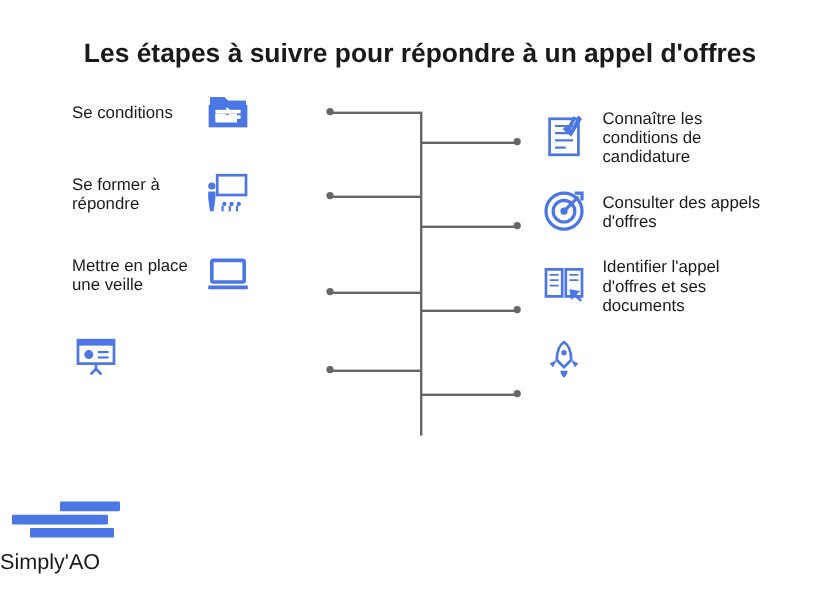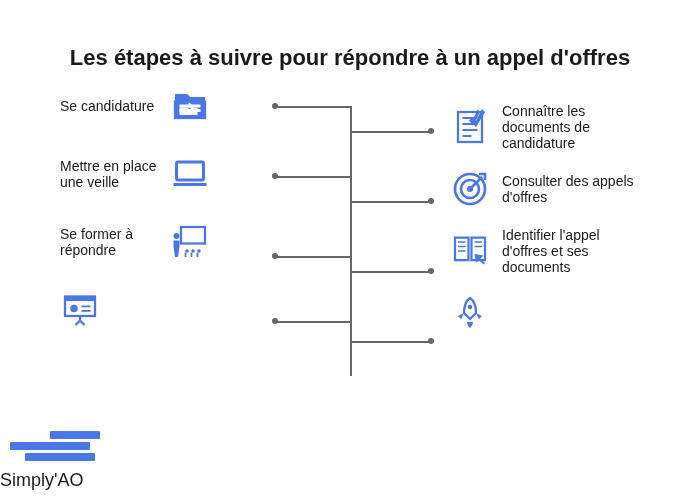--- a/index.html
+++ b/index.html
@@ -1,16 +1,16 @@
 <!DOCTYPE html>
 <html><head>
 <meta charset="utf-8">
 <style>
 body{margin:0;font-family:-apple-system,BlinkMacSystemFont,"Segoe UI",Arial,sans-serif;background:#fff;width:700px;height:500px;position:relative}
-.title{text-align:center;font-size:22px;font-weight:700;color:#1a1a1a;padding:45px 40px 10px}
+.title{text-align:center;font-size:22px;font-weight:700;color:#1a1a1a;padding:32px 40px 10px}
 .content{position:relative;height:340px}
 .col-left{position:absolute;left:60px;top:0;width:150px}
 .col-right{position:absolute;right:60px;top:0;width:190px}
 .item-l{display:flex;align-items:center;margin-bottom:18px;height:50px}
 .item-r{display:flex;align-items:center;margin-bottom:10px;height:52px}
 .txt-l{font-size:14px;color:#1a1a1a;flex:1}
 .txt-r{font-size:14px;color:#1a1a1a;margin-left:12px;flex:1}
 .ic{width:40px;height:40px;display:flex;align-items:center;justify-content:center;color:#4b76e6}
 .ic svg{width:36px;height:36px;fill:#4b76e6}
 .trunk{position:absolute;left:350px;top:25px;width:2px;height:270px;background:#666}
@@ -43,51 +43,51 @@
   <div class="dot" style="left:428px;top:47px"></div>
   <div class="hbr" style="left:350px;top:120px;width:80px"></div>
   <div class="dot" style="left:428px;top:117px"></div>
   <div class="hbr" style="left:350px;top:190px;width:80px"></div>
   <div class="dot" style="left:428px;top:187px"></div>
   <div class="hbr" style="left:350px;top:260px;width:80px"></div>
   <div class="dot" style="left:428px;top:257px"></div>
 
   <div class="col-left">
     <div class="item-l">
-      <span class="txt-l">Se candidature</span>
+      <span class="txt-l">Se conditions</span>
       <span class="ic">
           <svg viewBox="0 0 24 24">
             <path d="M10 4H2v16h20V6H12l-2-2zm1 9h6v5H5v-5h6V9l3 3-3 3v-2z" fill="#4b76e6"></path>
             <path d="M2 4h8l2 2h10v3H2z" fill="#4b76e6"></path>
             <rect x="2" y="9" width="20" height="11" fill="none" stroke="#4b76e6" stroke-width="1.5"></rect>
             <rect x="5" y="11" width="14" height="2" fill="#fff"></rect>
             <rect x="5" y="14" width="14" height="2" fill="#fff"></rect>
-          </svg>
-        </span>
-    </div>
-    <div class="item-l" style="margin-top:12px">
-      <span class="txt-l">Mettre en place une veille</span>
-      <span class="ic">
-          <svg viewBox="0 0 24 24">
-            <rect x="3" y="4" width="18" height="12" rx="1" fill="none" stroke="#4b76e6" stroke-width="2"></rect>
-            <path d="M1 18h22v2H1z" fill="#4b76e6"></path>
           </svg>
         </span>
     </div>
     <div class="item-l">
       <span class="txt-l">Se former à répondre</span>
       <span class="ic">
           <svg viewBox="0 0 24 24">
             <rect x="6" y="2" width="16" height="11" fill="none" stroke="#4b76e6" stroke-width="1.5"></rect>
             <circle cx="3" cy="8" r="2" fill="#4b76e6"></circle>
             <path d="M1 11h4v4l-1 7H2l-1-7z" fill="#4b76e6"></path>
             <circle cx="10" cy="18" r="1.2" fill="#4b76e6"></circle>
             <circle cx="14" cy="18" r="1.2" fill="#4b76e6"></circle>
             <circle cx="18" cy="18" r="1.2" fill="#4b76e6"></circle>
             <path d="M9 19v3M13 19v3M17 19v3" stroke="#4b76e6" stroke-width="1.2"></path>
+          </svg>
+        </span>
+    </div>
+    <div class="item-l" style="margin-top:12px">
+      <span class="txt-l">Mettre en place une veille</span>
+      <span class="ic">
+          <svg viewBox="0 0 24 24">
+            <rect x="3" y="4" width="18" height="12" rx="1" fill="none" stroke="#4b76e6" stroke-width="2"></rect>
+            <path d="M1 18h22v2H1z" fill="#4b76e6"></path>
           </svg>
         </span>
     </div>
     <div class="item-l">
       <span class="ic">
           <svg viewBox="0 0 24 24">
             <rect x="2" y="3" width="20" height="13" fill="none" stroke="#4b76e6" stroke-width="1.5"></rect>
             <rect x="2" y="3" width="20" height="3" fill="#4b76e6"></rect>
             <circle cx="8" cy="11" r="2.5" fill="#4b76e6"></circle>
             <rect x="13" y="9" width="6" height="1.2" fill="#4b76e6"></rect>
@@ -101,21 +101,21 @@
   <div class="col-right" style="top:20px">
     <div class="item-r">
       <span class="ic">
           <svg viewBox="0 0 24 24">
             <rect x="4" y="2" width="16" height="20" fill="none" stroke="#4b76e6" stroke-width="1.5"></rect>
             <path d="M7 6h10M7 10h10M7 14h10M7 18h6" stroke="#4b76e6" stroke-width="1.2"></path>
             <path d="M18 1l-4 8-2-2" stroke="#4b76e6" stroke-width="2" fill="none"></path>
             <path d="M20 0l2 2-6 10-4-4 2-2 2 2z" fill="#4b76e6"></path>
           </svg>
         </span>
-      <span class="txt-r">Connaître les documents de candidature</span>
+      <span class="txt-r">Connaître les conditions de candidature</span>
     </div>
     <div class="item-r">
       <span class="ic">
           <svg viewBox="0 0 24 24">
             <circle cx="12" cy="12" r="10" fill="none" stroke="#4b76e6" stroke-width="1.8"></circle>
             <circle cx="12" cy="12" r="6" fill="none" stroke="#4b76e6" stroke-width="1.8"></circle>
             <circle cx="12" cy="12" r="2" fill="#4b76e6"></circle>
             <path d="M12 12L20 4M18 2l4 0 0 4" stroke="#4b76e6" stroke-width="1.8" fill="none"></path>
           </svg>
         </span>

